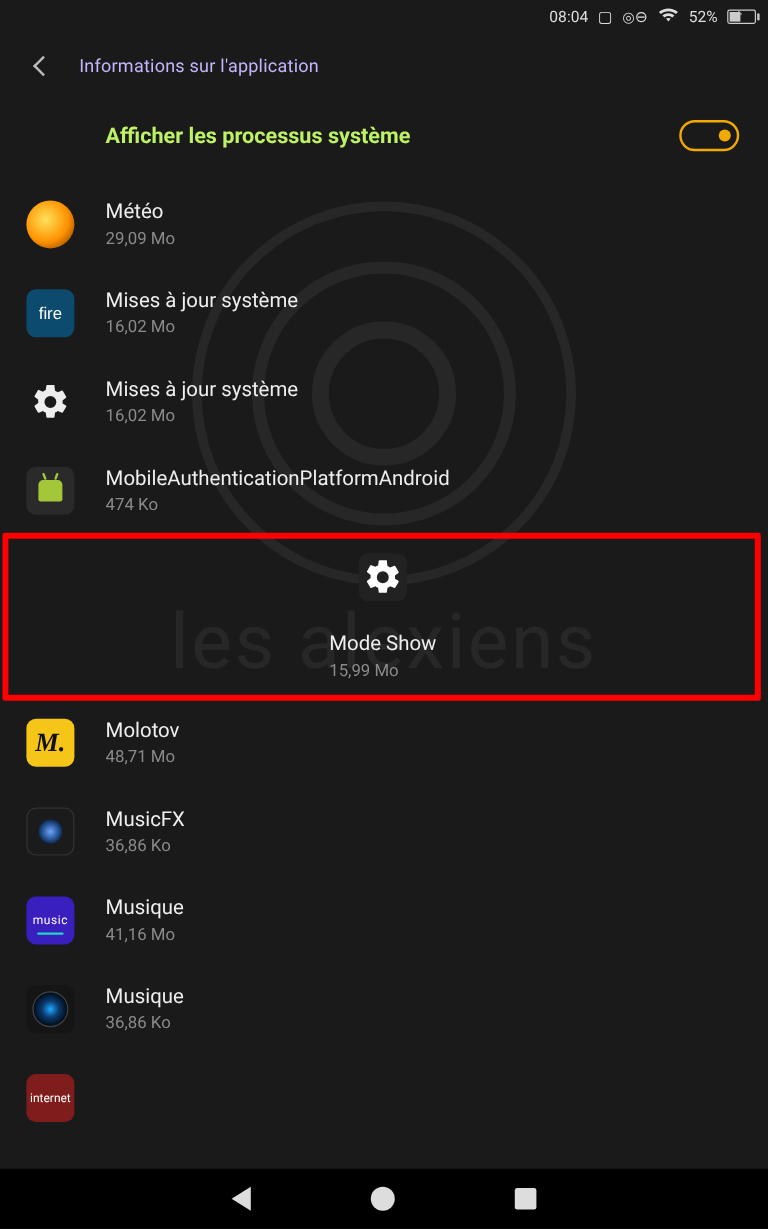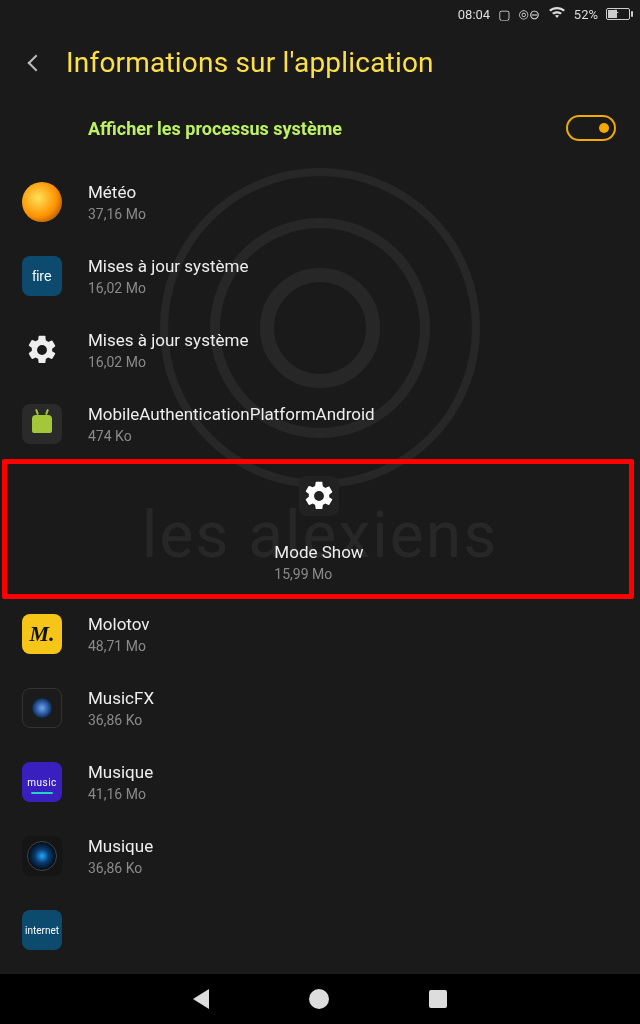--- a/index.html
+++ b/index.html
@@ -10,21 +10,21 @@
   .status-left, .status-right { display: flex; align-items: center; gap: 8px; }
   .status-right .pct { font-size: 13px; }
   .battery-box { width: 24px; height: 12px; border: 1.5px solid #ccc; border-radius: 2px; position: relative; display: inline-block; }
   .battery-box::after { content: ""; position: absolute; right: -4px; top: 2px; width: 2px; height: 6px; background: #ccc; border-radius: 1px; }
   .battery-fill { position: absolute; left: 1px; top: 1px; bottom: 1px; width: 40%; background: #ccc; }
   .battery-plus { position:absolute; left:6px; top:-2px; font-size:10px; color:#ccc; }
 
   
   .header { display: flex; align-items: center; gap: 24px; padding: 18px 16px 22px 20px; }
   .back-chevron { width: 12px; height: 12px; border-left: 2px solid #bbb; border-bottom: 2px solid #bbb; transform: rotate(45deg); margin-left: 10px; }
-  .title { font-size: 28px; font-weight: 400; color: #fde047; letter-spacing: 0.2px; }
+  .title { font-size: 15px; font-weight: 400; color: #c4b5fd; letter-spacing: 0.2px; }
 
   
   .toggle-row { display: flex; justify-content: space-between; align-items: center; padding: 14px 24px 24px 88px; }
   .toggle-label { font-size: 18px; font-weight: 700; color: #bef264; }
   .toggle { width: 50px; height: 26px; border: 2px solid #f2a900; border-radius: 14px; position: relative; }
   .toggle .knob { width: 10px; height: 10px; background: #f2a900; border-radius: 50%; position: absolute; right: 5px; top: 50%; transform: translateY(-50%); }
 
   
   .app-list { }
   .app-item { display: flex; align-items: center; gap: 26px; padding: 17px 20px 17px 22px; position: relative; }
@@ -47,21 +47,21 @@
   .ic-android .droid::after { right: 4px; transform: rotate(20deg); }
   .ic-molotov { background: #f5c518; }
   .ic-molotov span { font-family: cursive; font-size: 22px; color: #111; font-weight: bold; font-style: italic; }
   .ic-musicfx { background: #1b1b1b; border: 1px solid #333; }
   .ic-musicfx .lens { width: 20px; height: 20px; border-radius: 50%; background: radial-gradient(circle, #6aa5ff 0%, #0b2b5a 70%, #000 100%); }
   .ic-music { background: #3a1fbf; }
   .ic-music span { font-size: 10px; color: #fff; letter-spacing: 0.5px; }
   .ic-music .under { position:absolute; bottom:8px; left:50%; transform:translateX(-50%); width:22px; height:2px; background:#23d6c1; border-radius:1px; }
   .ic-speaker { background: #151515; }
   .ic-speaker .cone { width: 30px; height: 30px; border-radius: 50%; background: radial-gradient(circle, #1fa9ff 0%, #0a3b70 35%, #000 80%); border:1px solid #444; }
-  .ic-silk { background: #0c4a6e; }
+  .ic-silk { background: #7f1d1d; }
   .ic-silk span { font-size: 10px; color: #fff; }
 
   
   .gear-svg path, .gear-svg circle { stroke: none; }
 
   
   .watermark { position: absolute; top: 160px; left: -40px; right: -40px; pointer-events: none; opacity: 0.12; text-align: center; }
   .watermark .rings { width: 340px; height: 340px; margin: 0 auto; position: relative; }
   .watermark .rings div { position: absolute; border: 14px solid #888; border-radius: 50%; }
   .watermark .r1 { width: 120px; height: 120px; left: 110px; top: 80px; }
@@ -124,21 +124,21 @@
     <div class="toggle">
         <div class="knob"></div>
       </div>
   </div>
 
   <div class="app-list" id="app-list">
       <div class="app-item">
         <div class="icon-box ic-meteo"></div>
         <div class="app-text">
           <div class="app-name">Météo</div>
-          <div class="app-size">37,16 Mo</div>
+          <div class="app-size">29,09 Mo</div>
         </div>
       </div>
       <div class="app-item">
         <div class="icon-box ic-fire">
           <span>fire</span>
         </div>
         <div class="app-text">
           <div class="app-name">Mises à jour système</div>
           <div class="app-size">16,02 Mo</div>
         </div>

